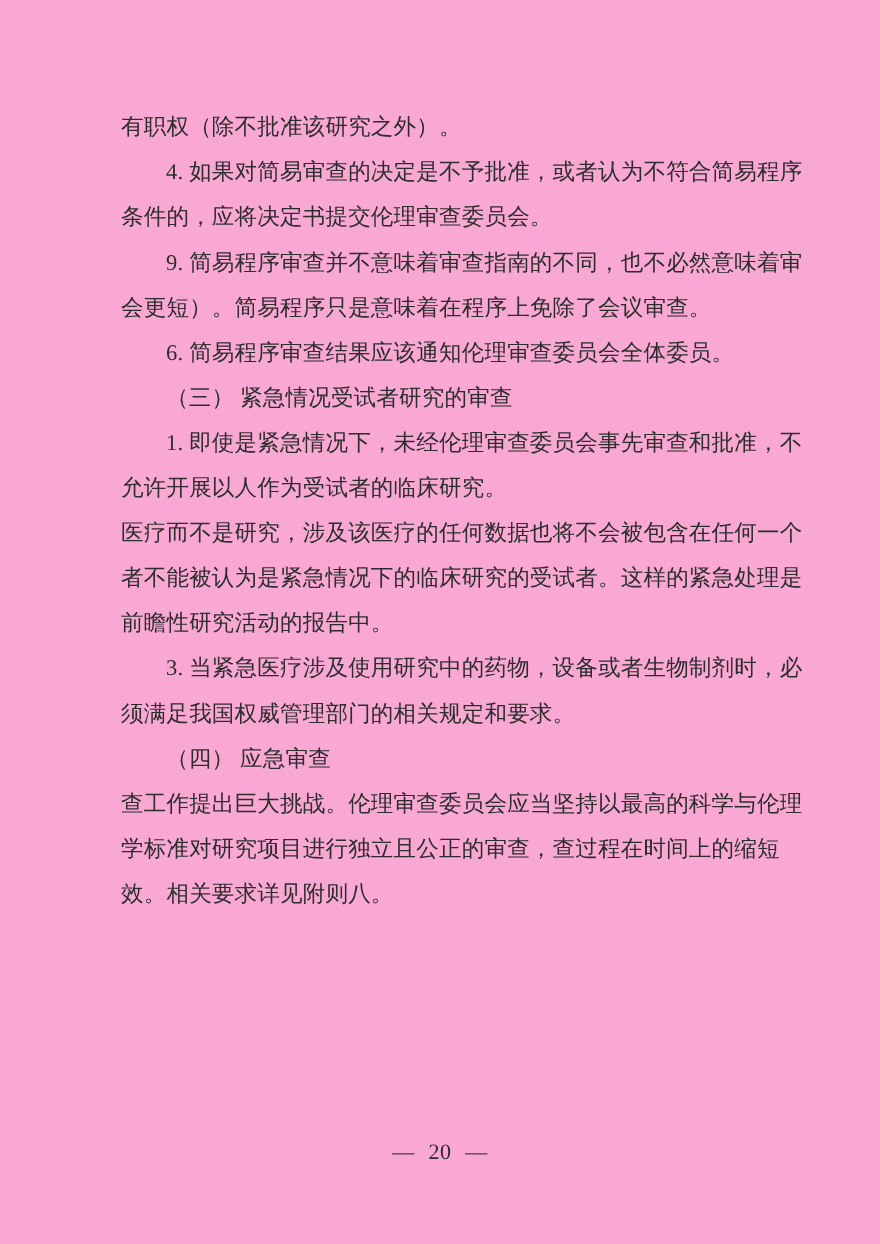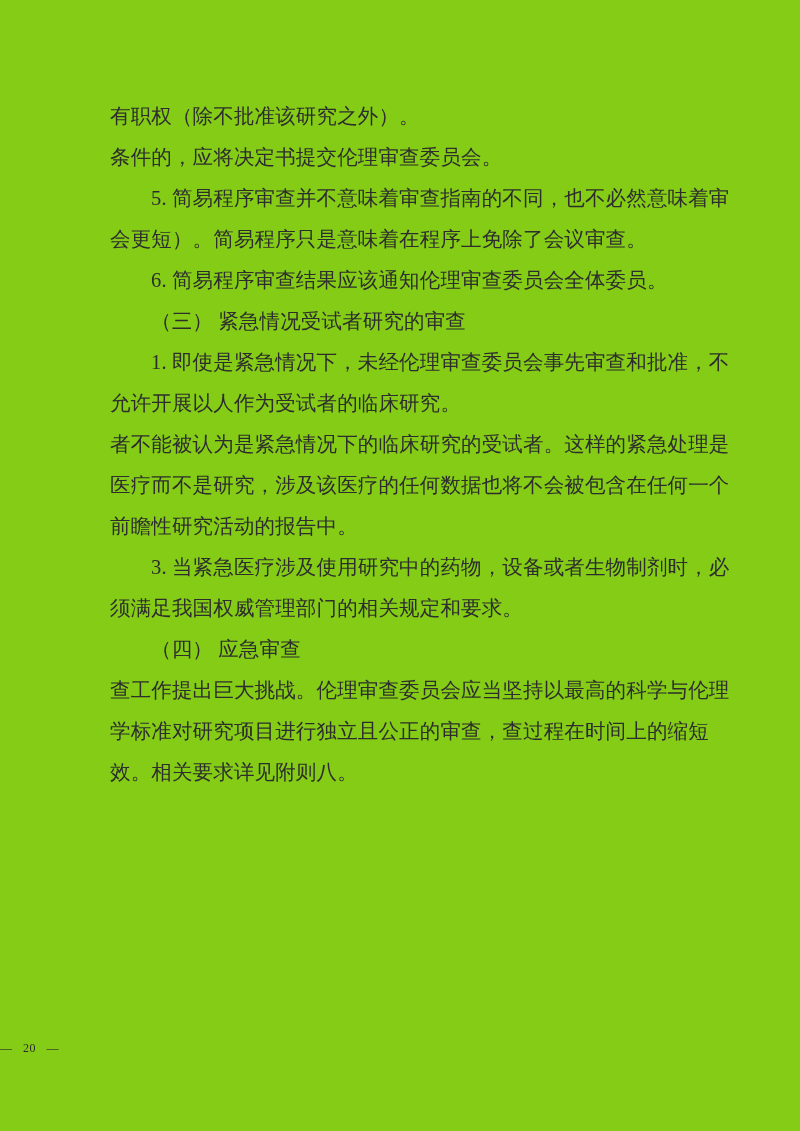--- a/index.html
+++ b/index.html
@@ -4,21 +4,21 @@
 <style>
   html, body {
     margin: 0;
     padding: 0;
     background: #ffffff;
   }
   .page {
     position: relative;
     width: 800px;
     height: 1131px;
-    background: #84cc16;
+    background: #f9a8d4;
     overflow: hidden;
     font-family: "Liberation Serif", "DejaVu Serif", serif;
     color: #2d2d2d;
   }
   .content {
     position: absolute;
     left: 110px;
     top: 96px;
     width: 580px;
   }
@@ -31,43 +31,44 @@
     color: #2d2d2d;
   }
   .line.indent {
     padding-left: 41px;
   }
   .footer {
     position: absolute;
     left: 0;
     top: 1036px;
     width: 100%;
-    text-align: left;
-    font-size: 12px;
+    text-align: center;
+    font-size: 20px;
     line-height: 24px;
     color: #2d2d2d;
     word-spacing: 7px;
     letter-spacing: 0.5px;
   }
 </style>
 </head>
 <body>
 
 <div class="page">
   <div class="content">
     <div class="line">有职权（除不批准该研究之外）。</div>
+    <div class="line indent">4. 如果对简易审查的决定是不予批准，或者认为不符合简易程序</div>
     <div class="line">条件的，应将决定书提交伦理审查委员会。</div>
-    <div class="line indent">5. 简易程序审查并不意味着审查指南的不同，也不必然意味着审</div>
+    <div class="line indent">9. 简易程序审查并不意味着审查指南的不同，也不必然意味着审</div>
     <div class="line">会更短）。简易程序只是意味着在程序上免除了会议审查。</div>
     <div class="line indent">6. 简易程序审查结果应该通知伦理审查委员会全体委员。</div>
     <div class="line indent">（三） 紧急情况受试者研究的审查</div>
     <div class="line indent">1. 即使是紧急情况下，未经伦理审查委员会事先审查和批准，不</div>
     <div class="line">允许开展以人作为受试者的临床研究。</div>
+    <div class="line">医疗而不是研究，涉及该医疗的任何数据也将不会被包含在任何一个</div>
     <div class="line">者不能被认为是紧急情况下的临床研究的受试者。这样的紧急处理是</div>
-    <div class="line">医疗而不是研究，涉及该医疗的任何数据也将不会被包含在任何一个</div>
     <div class="line">前瞻性研究活动的报告中。</div>
     <div class="line indent">3. 当紧急医疗涉及使用研究中的药物，设备或者生物制剂时，必</div>
     <div class="line">须满足我国权威管理部门的相关规定和要求。</div>
     <div class="line indent">（四） 应急审查</div>
     <div class="line">查工作提出巨大挑战。伦理审查委员会应当坚持以最高的科学与伦理</div>
     <div class="line">学标准对研究项目进行独立且公正的审查，查过程在时间上的缩短</div>
     <div class="line">效。相关要求详见附则八。</div>
   </div>
   <div class="footer">— 20 —</div>
 </div>

